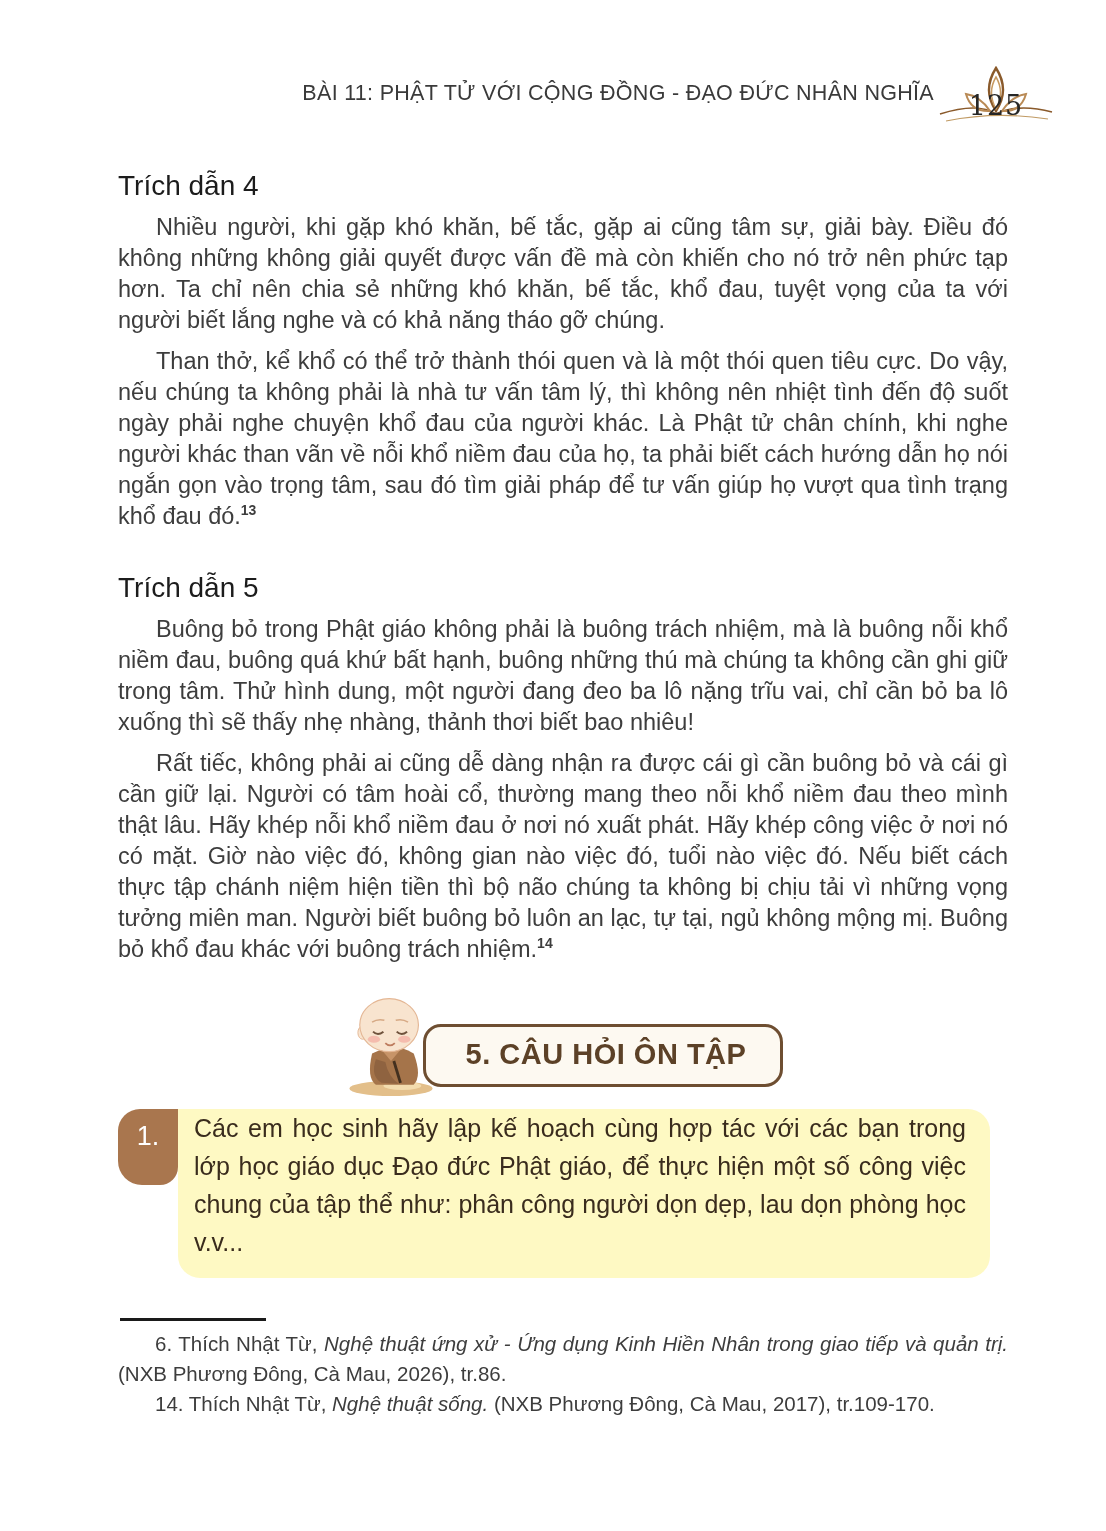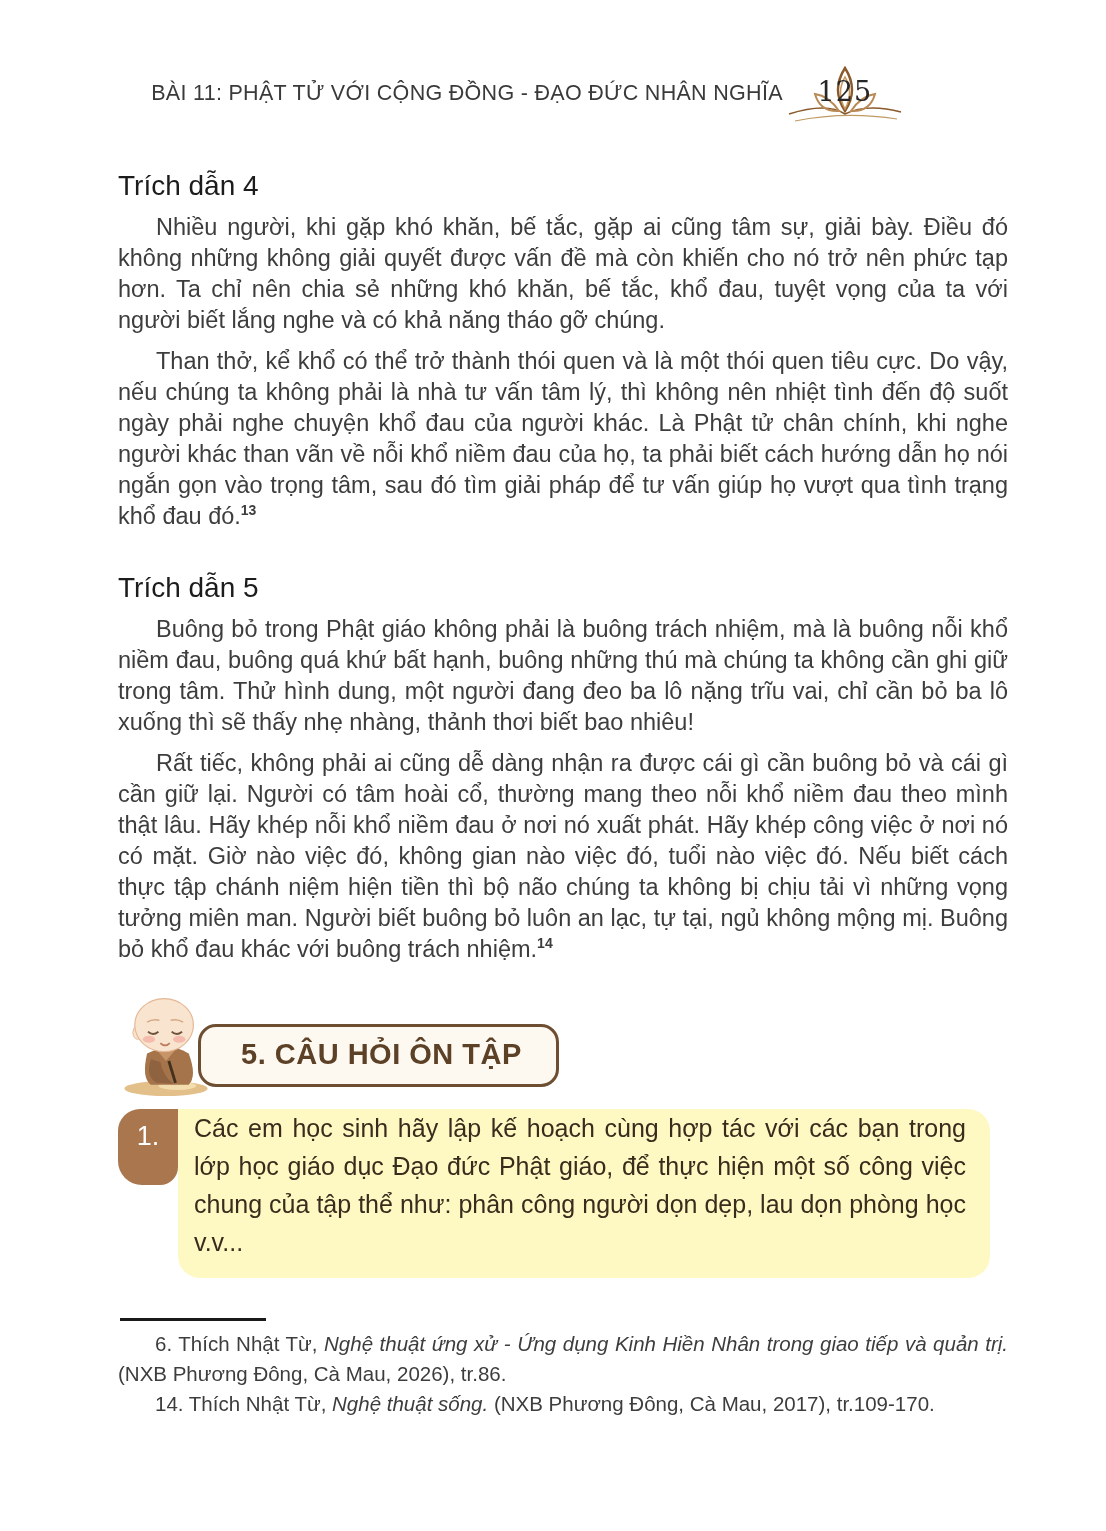--- a/index.html
+++ b/index.html
@@ -6,49 +6,49 @@
   .page{
     position:relative;
     width:1106px;height:1531px;
     margin:0 auto;
     background:#ffffff;
     overflow:hidden;
     font-family:"Liberation Sans","DejaVu Sans",sans-serif;
   }
   
   .page-header{
-    display:flex;justify-content:center;align-items:center;
+    display:flex;justify-content:flex-end;align-items:center;
     padding:64px 52px 0 0;
   }
   .header-title{
     font-size:21.5px;letter-spacing:.3px;color:#3a3a3a;
     white-space:nowrap;margin-right:4px;padding-bottom:14px;
   }
   .lotus-wrap{position:relative;width:116px;height:72px;flex:0 0 auto;}
   .lotus-wrap svg{position:absolute;left:0;top:0;}
   .page-num{
-    position:absolute;left:0;right:0;top:12px;text-align:center;
+    position:absolute;left:0;right:0;top:26px;text-align:center;
     font-family:"DejaVu Serif","Liberation Serif",serif;
     font-size:27px;color:#262626;letter-spacing:1px;
   }
   
   .content{margin:0 98px 0 118px;}
   .quote-heading{
     font-size:28px;font-weight:400;color:#1c1c1c;
     margin:40px 0 4px 0;
   }
   .quote-heading.first{margin-top:34px;}
   .body-paragraph{
     font-size:23.5px;line-height:31px;color:#3d3d3d;
     text-align:justify;text-indent:38px;margin:10px 0 0 0;
   }
   .body-paragraph sup{font-size:14px;line-height:0;vertical-align:super;font-weight:bold;}
   
   .review-banner{
-    display:flex;justify-content:flex-start;align-items:flex-end;
+    display:flex;justify-content:center;align-items:flex-end;
     margin-top:26px;height:104px;
   }
   .monk{position:relative;z-index:2;margin-right:-16px;bottom:-2px;flex:0 0 auto;}
   .banner-pill{
     position:relative;z-index:1;
     border:3px solid #6e4e31;border-radius:18px;
     background:#fdf9f1;
     padding:11px 34px 13px 40px;
     margin-bottom:8px;
     font-size:29px;font-weight:700;color:#5c4127;letter-spacing:.5px;

